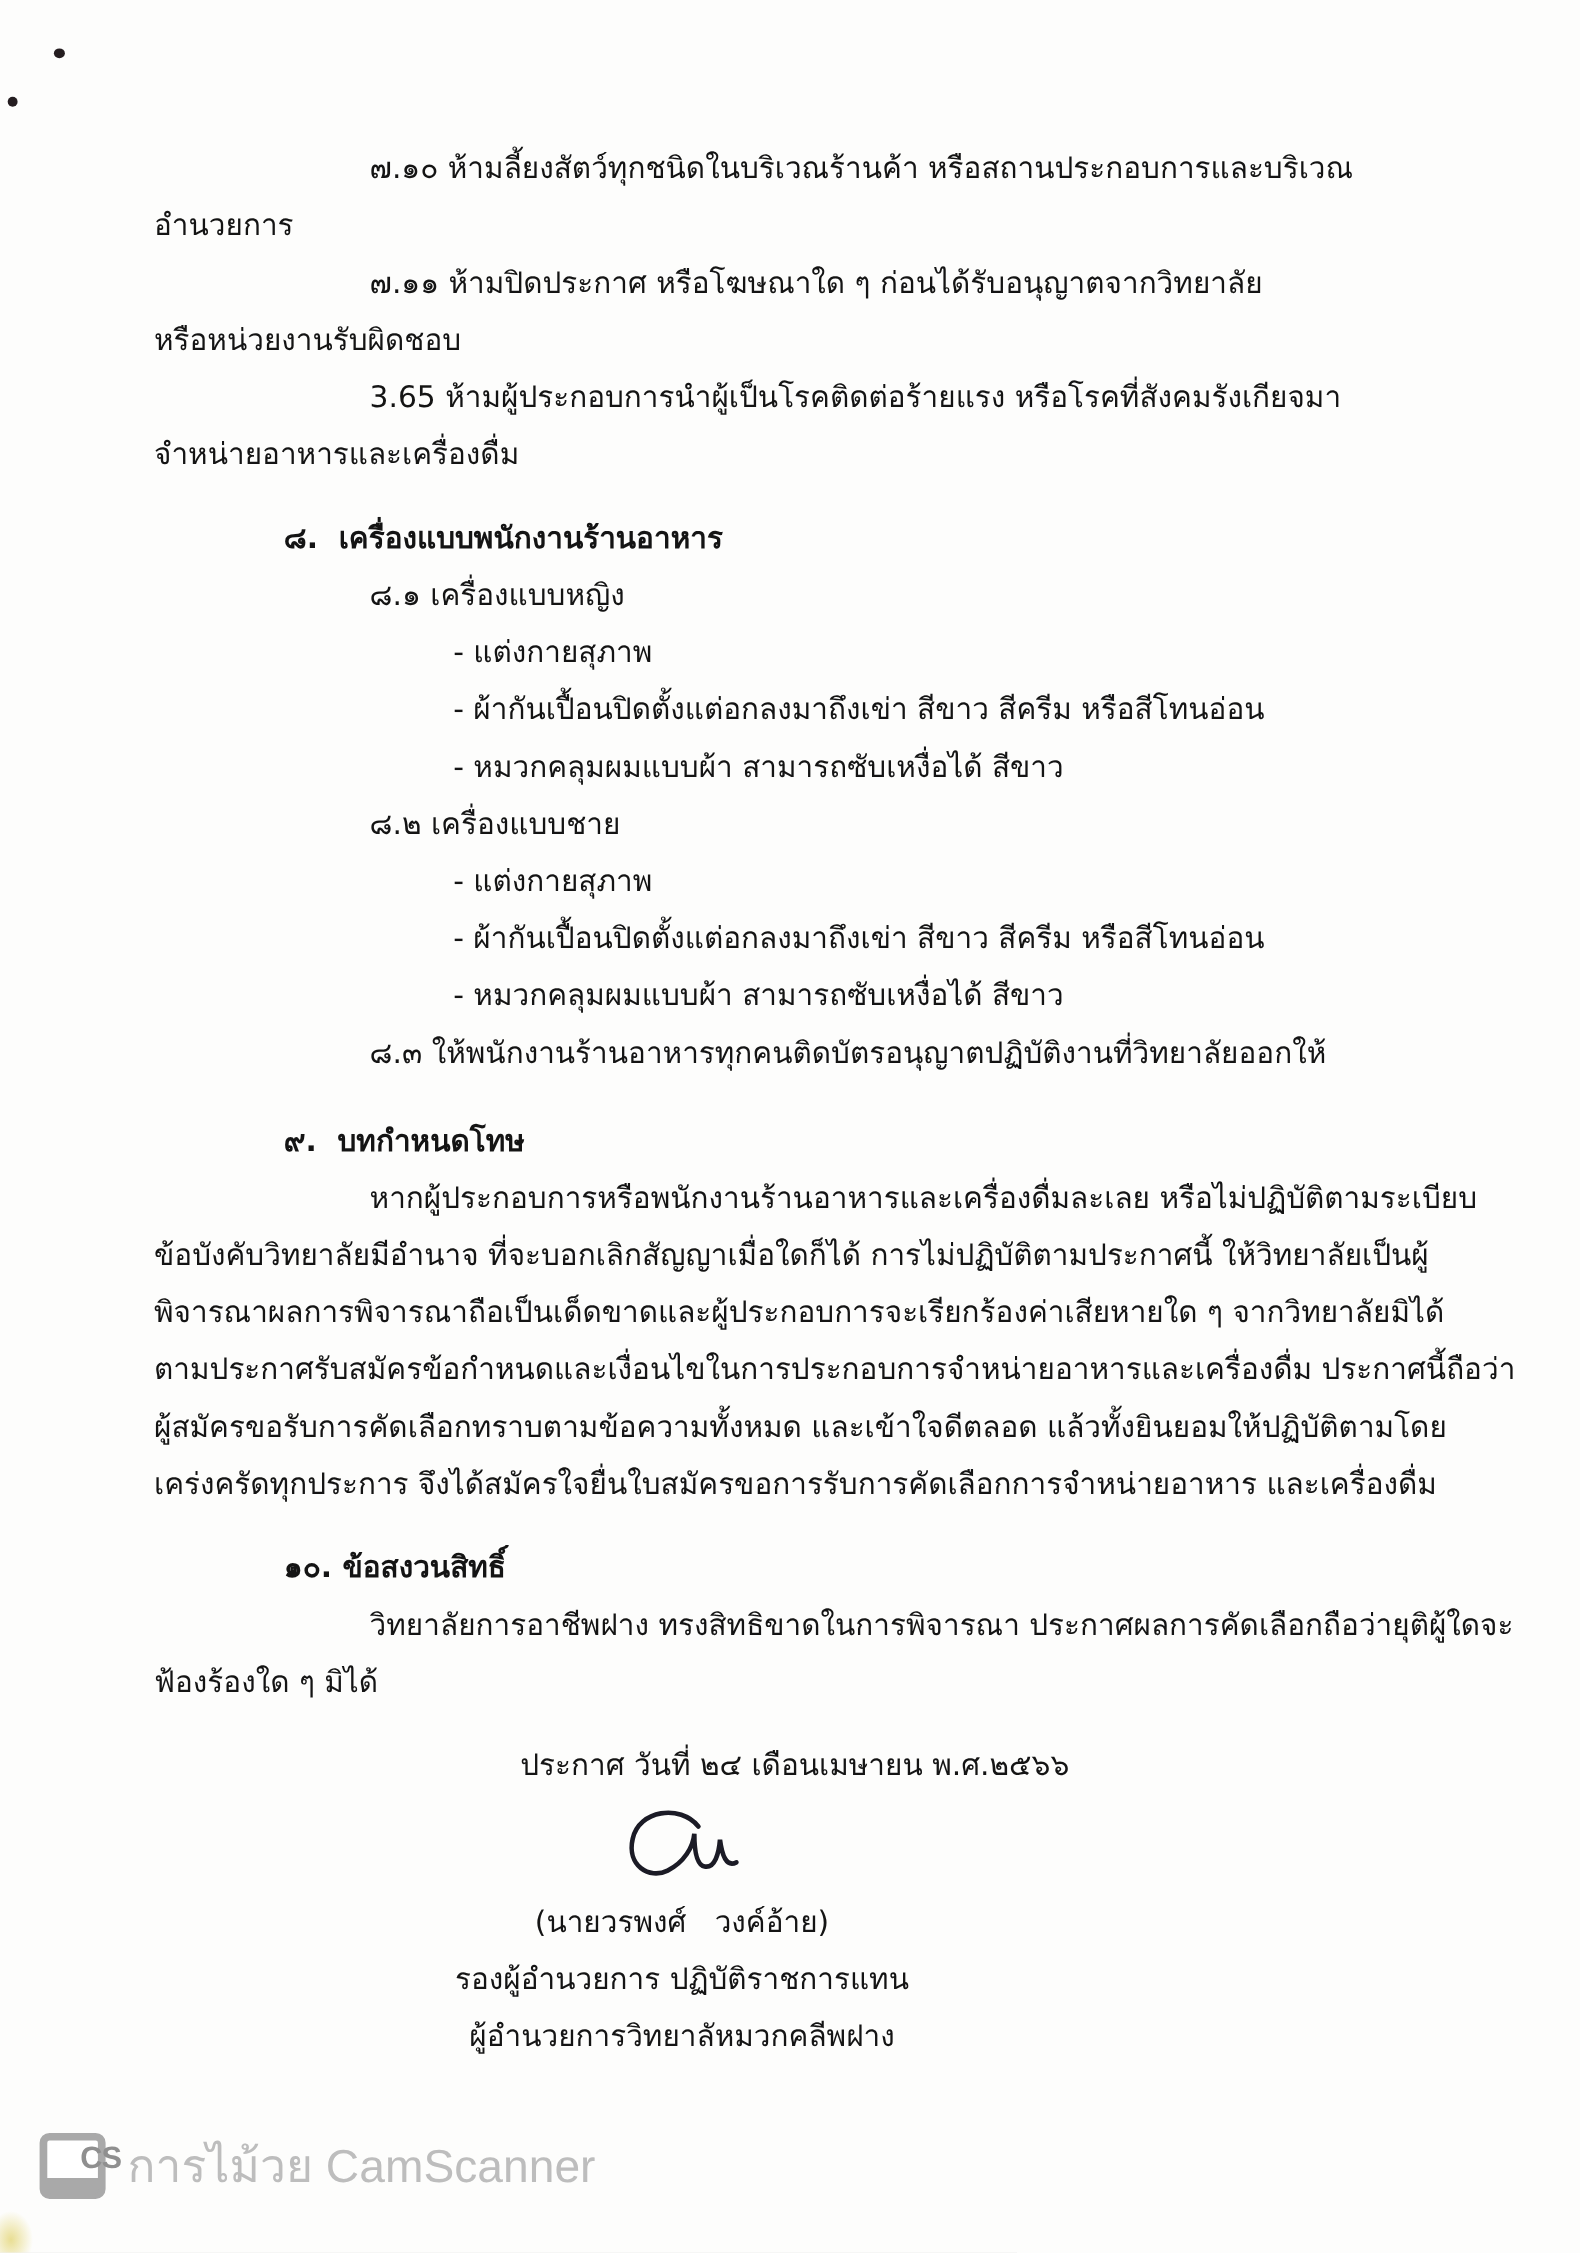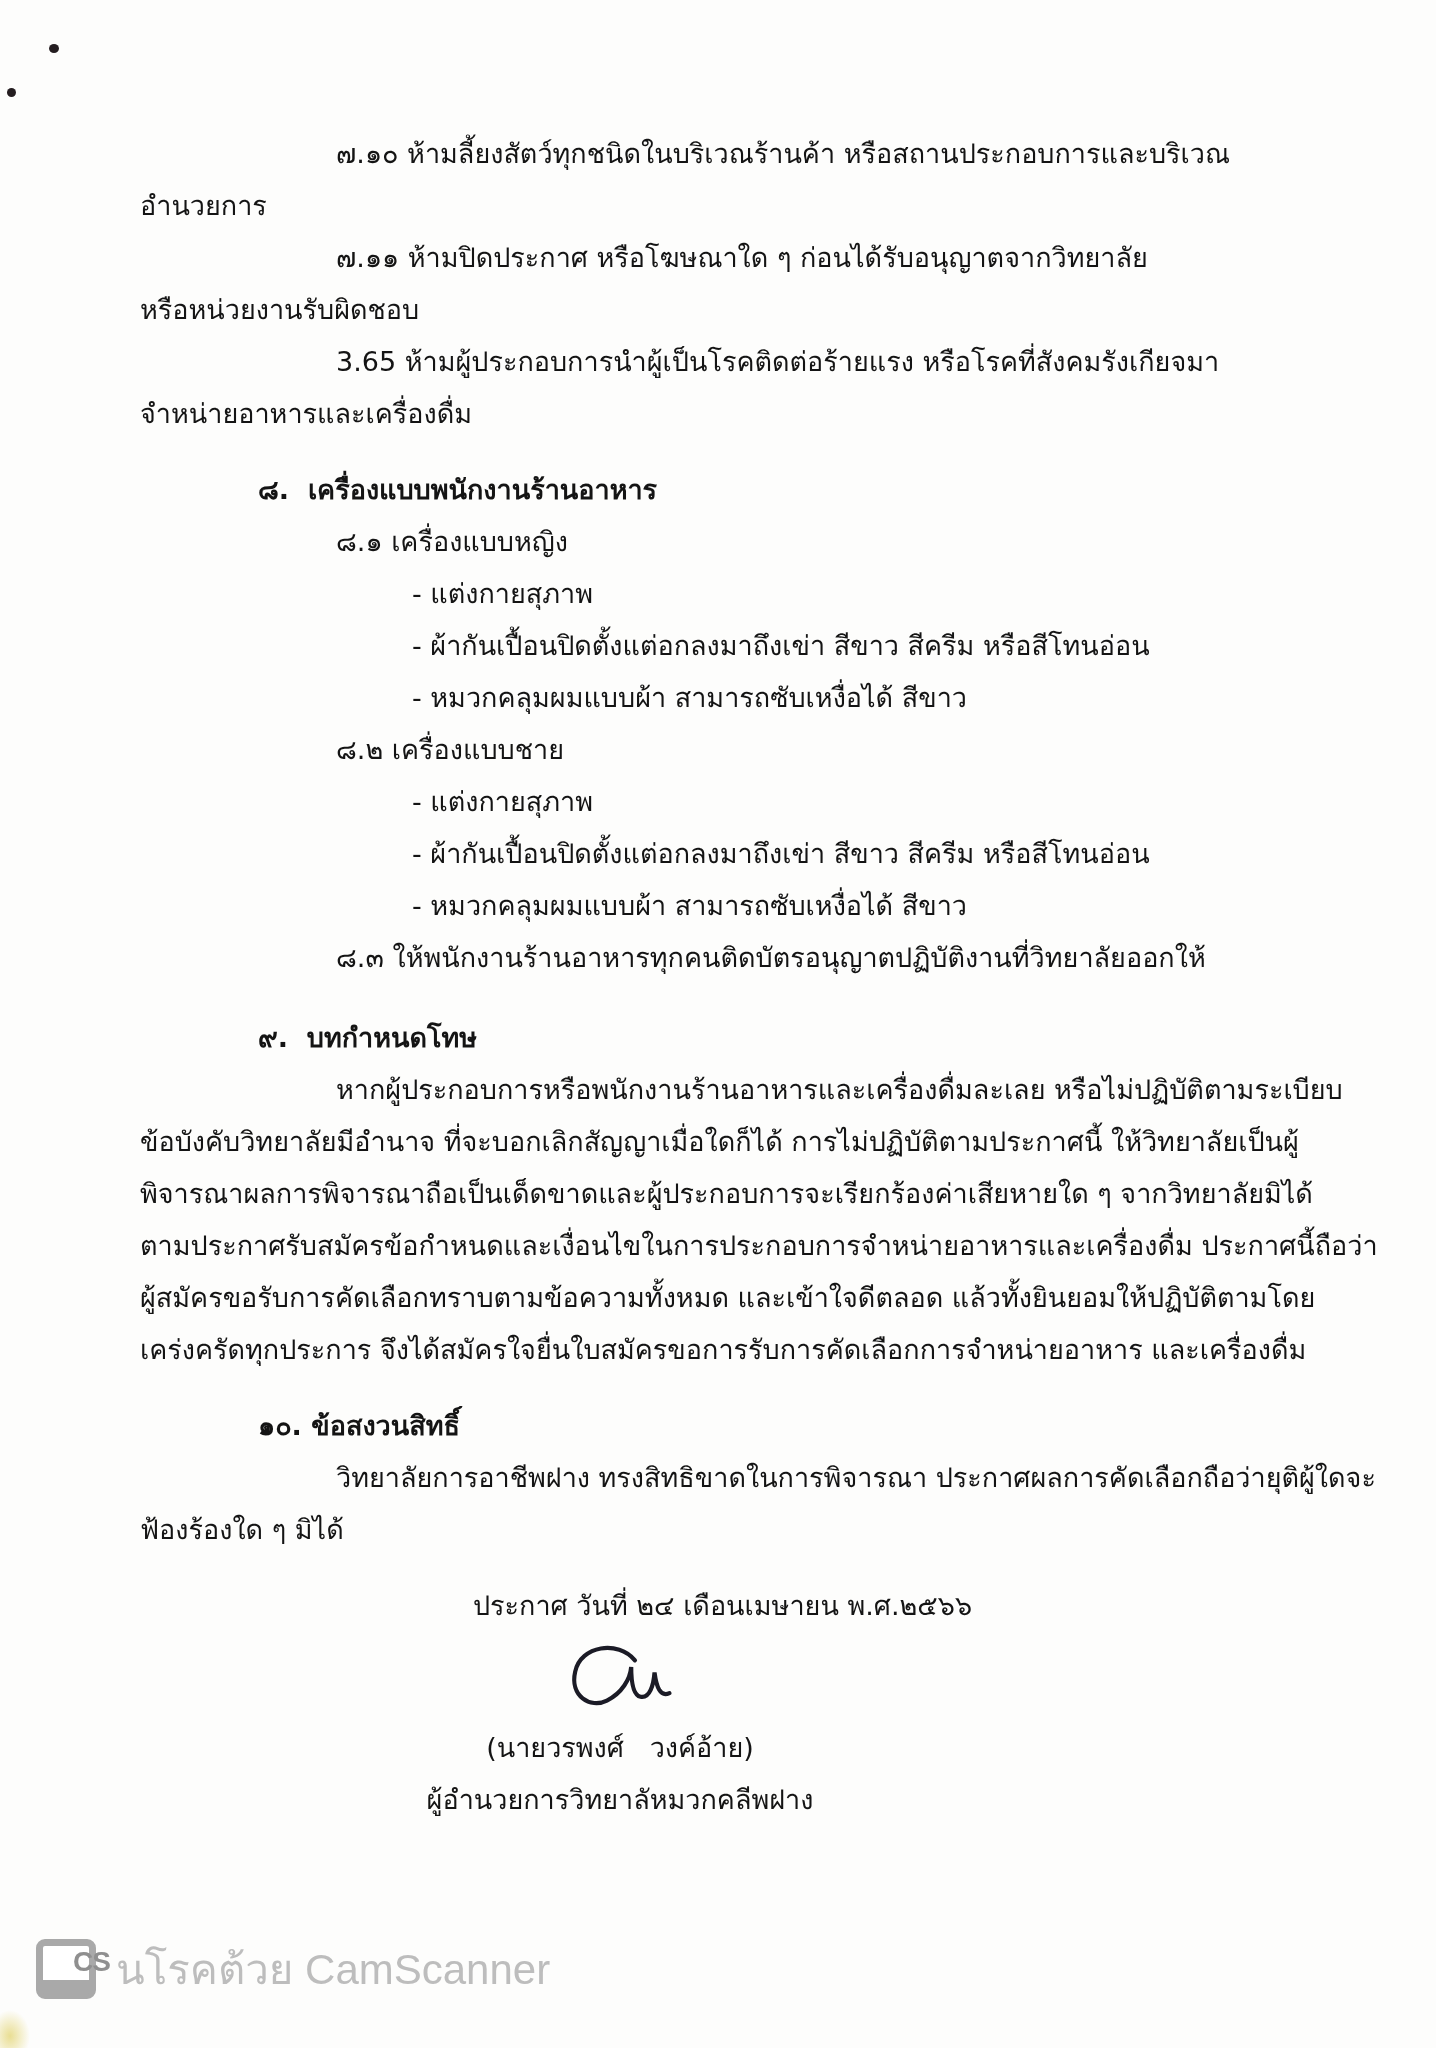--- a/index.html
+++ b/index.html
@@ -107,26 +107,27 @@
     <div class="line ind2">วิทยาลัยการอาชีพฝาง ทรงสิทธิขาดในการพิจารณา ประกาศผลการคัดเลือกถือว่ายุติผู้ใดจะ</div>
     <div class="line">ฟ้องร้องใด ๆ มิได้</div>
 
     <div class="center-date gap56">ประกาศ วันที่ ๒๔ เดือนเมษายน พ.ศ.๒๕๖๖</div>
 
     <div class="sig-block">
       <svg class="sig-svg" viewBox="0 0 120 90">
         <path d="M76,24 C58,2 18,8 12,36 C6,62 28,76 46,67 C62,59 71,44 72,31 C72,44 73,61 82,63 C92,65 96,50 97,37 C99,52 103,64 113,59" fill="none" stroke="#1b1b26" stroke-width="4.5" stroke-linecap="round"></path>
       </svg>
       <div class="sig-line">(นายวรพงศ์&nbsp;&nbsp; วงค์อ้าย)</div>
+      <div class="sig-line">รองผู้อำนวยการ ปฏิบัติราชการแทน</div>
       <div class="sig-line">ผู้อำนวยการวิทยาลัหมวกคลีพฝาง</div>
     </div>
 
   </div>
 
   <div class="watermark">
     <div class="cs-badge">
       <div class="cs-text">CS</div>
       <div class="cs-strip"></div>
     </div>
-    <div class="wm-label">นโรคต้วย CamScanner</div>
+    <div class="wm-label">การไม้วย CamScanner</div>
   </div>
 
 </div>
 
 </body></html>

